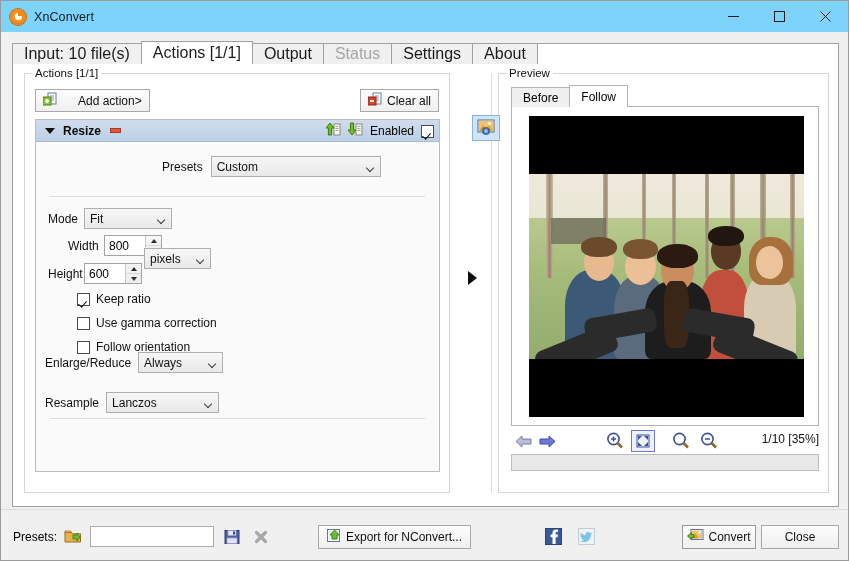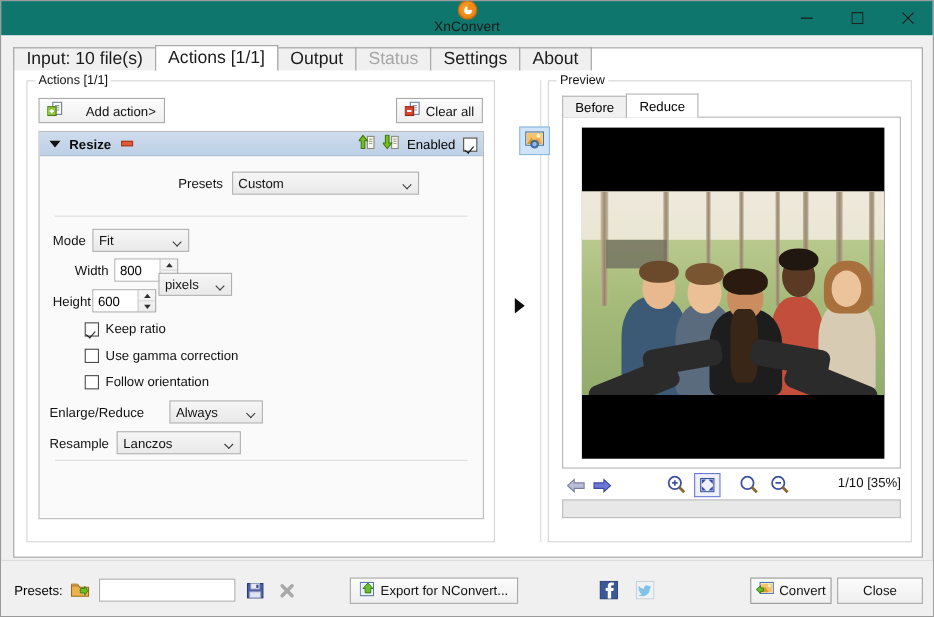--- a/index.html
+++ b/index.html
@@ -15,25 +15,24 @@
     position: relative;
     width: 849px; height: 561px;
     background: #f0f0f0;
     border: 1px solid #9a9a9a;
     overflow: hidden;
   }
 
   
   .titlebar {
     height: 31px;
-    background: #0f766e;
+    background: #7dd3fc;
     display: flex;
     align-items: center;
     position: relative;
-    flex-direction: column;
   }
   .app-icon {
     width: 16px; height: 16px;
     margin-left: 9px; margin-right: 8px;
     position: relative;
     flex: none;
   }
   .gear {
     position: absolute; left: 0; top: 0;
     width: 16px; height: 16px;
@@ -648,21 +647,21 @@
           <div class="row cbrow" style="left:13px; top:174px;">
             <span class="chk"></span>
             <span class="lbl">Use gamma correction</span>
           </div>
 
           <div class="row cbrow" style="left:13px; top:198px;">
             <span class="chk"></span>
             <span class="lbl">Follow orientation</span>
           </div>
 
-          <div class="row" style="left:9px; top:222px;gap:16px;">
+          <div class="row" style="left:9px; top:210px;">
             <span class="lbl" style="margin-right:7px;">Enlarge/Reduce</span>
             <span class="combo" style="width:85px;">
               <span>Always</span>
               <span class="chev"></span>
             </span>
           </div>
 
           <div class="row" style="left:9px; top:250px;">
             <span class="lbl" style="margin-right:7px;">Resample</span>
             <span class="combo" style="width:113px;">
@@ -693,21 +692,21 @@
           <circle cx="9" cy="13" r="2" fill="#9fc6ef" opacity="0.9"></circle>
         </svg>
       </span>
     </div>
 
     <div class="groupbox" id="preview-group">
       <span class="gb-title">Preview</span>
 
       <div class="ptabs">
         <div class="ptab">Before</div>
-        <div class="ptab active">Reduce</div>
+        <div class="ptab active">Follow</div>
       </div>
 
       <div id="preview-canvas">
         <div id="photo-wrap">
           <div id="photo">
             <div class="sky"></div>
             <div class="grass"></div>
 
             <div class="trunk" style="left:6%; width:7px; background:linear-gradient(90deg,#c7b49a,#8e7d64,#c7b49a);"></div>
             <div class="trunk" style="left:27%;"></div>

